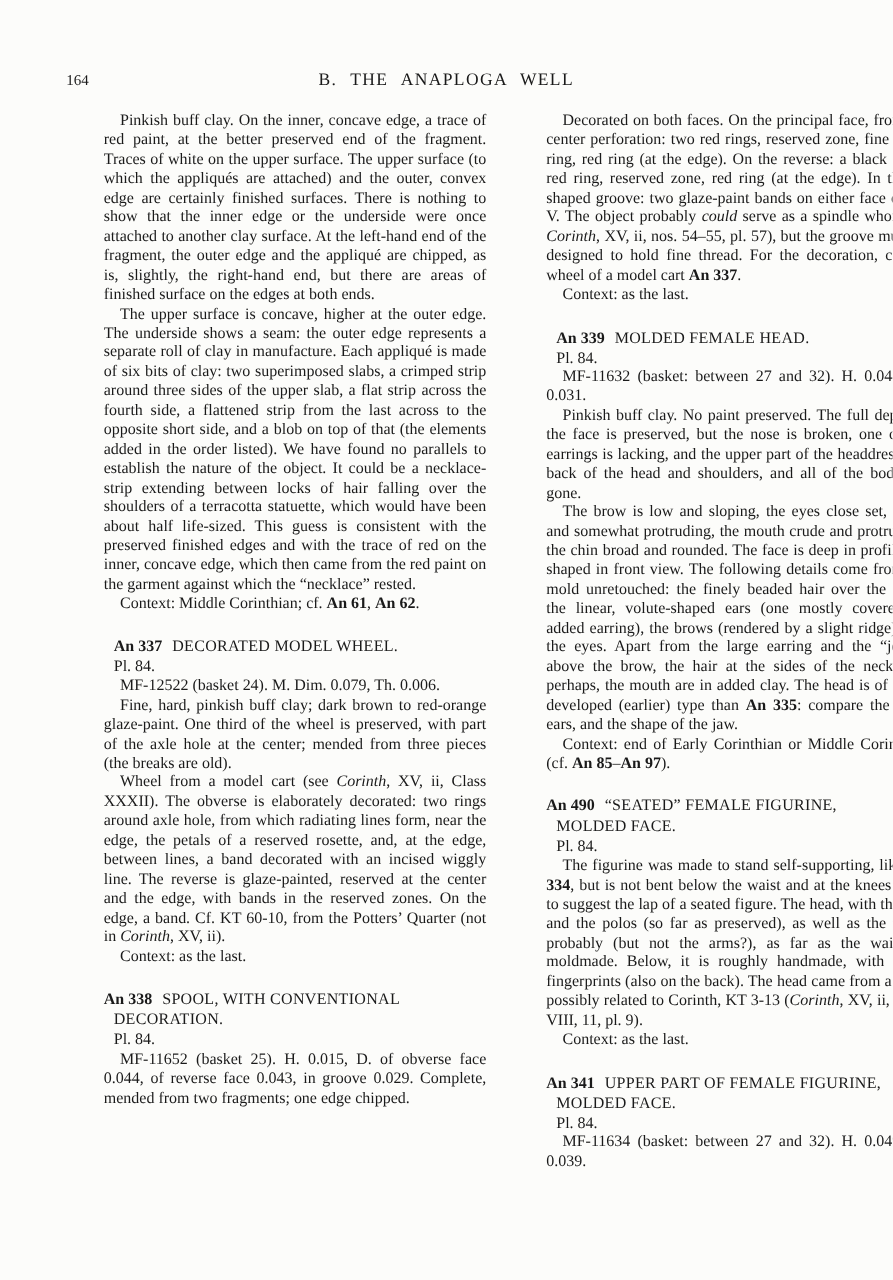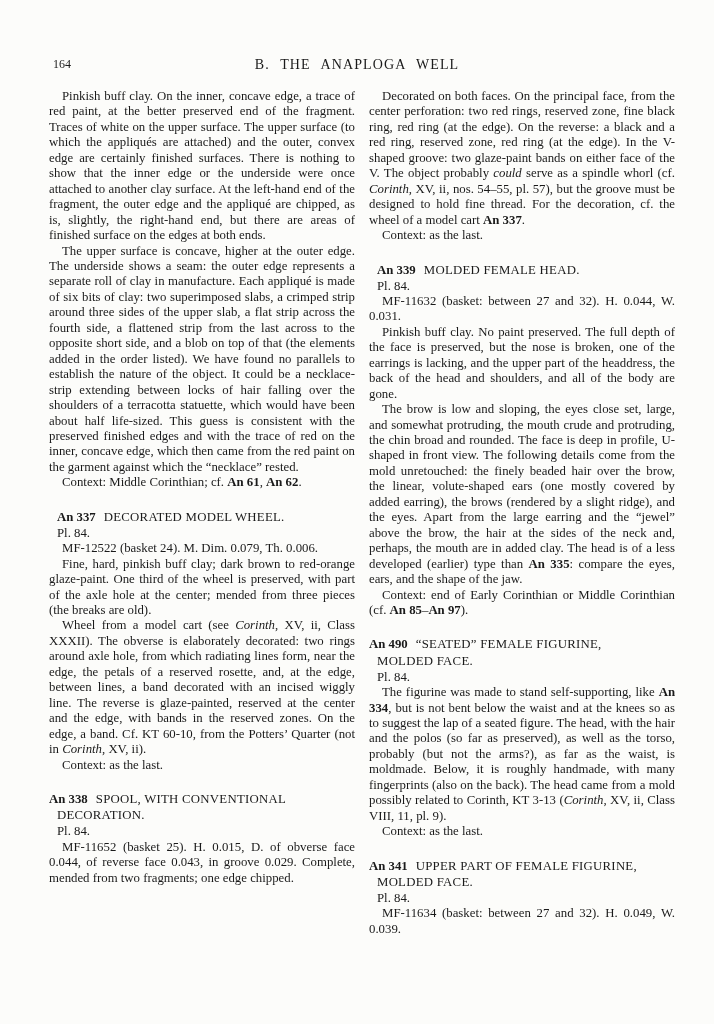--- a/index.html
+++ b/index.html
@@ -10,21 +10,21 @@
     overflow:hidden;
   }
   .page-header{position:absolute;top:57px;left:0;width:100%;height:20px;}
   .page-number{position:absolute;left:53px;top:0;font-size:12px;}
   .running-title{
     display:block;width:100%;text-align:center;font-size:14px;
     letter-spacing:1.1px;word-spacing:6px;
   }
   .columns{position:absolute;top:89px;left:49px;display:flex;gap:14px;}
   .col{width:306px;font-size:12.8px;line-height:15.45px;text-align:justify;
-       hyphens:none;}
+       hyphens:none;margin-left:34px;}
   .para{margin:0;text-indent:13px;}
   .seg-b{font-weight:bold;}
   .seg-i{font-style:italic;}
   .entry-heading{margin-top:18px;}
   .h-line{display:flex;justify-content:space-between;align-items:baseline;line-height:16.2px;flex-direction:column;}
   .h-num{font-weight:bold;margin-right:8px;white-space:nowrap;}
   .h-title{letter-spacing:0.25px;}
   .h-plate{white-space:nowrap;margin-left:8px;}
 </style>
 </head>

